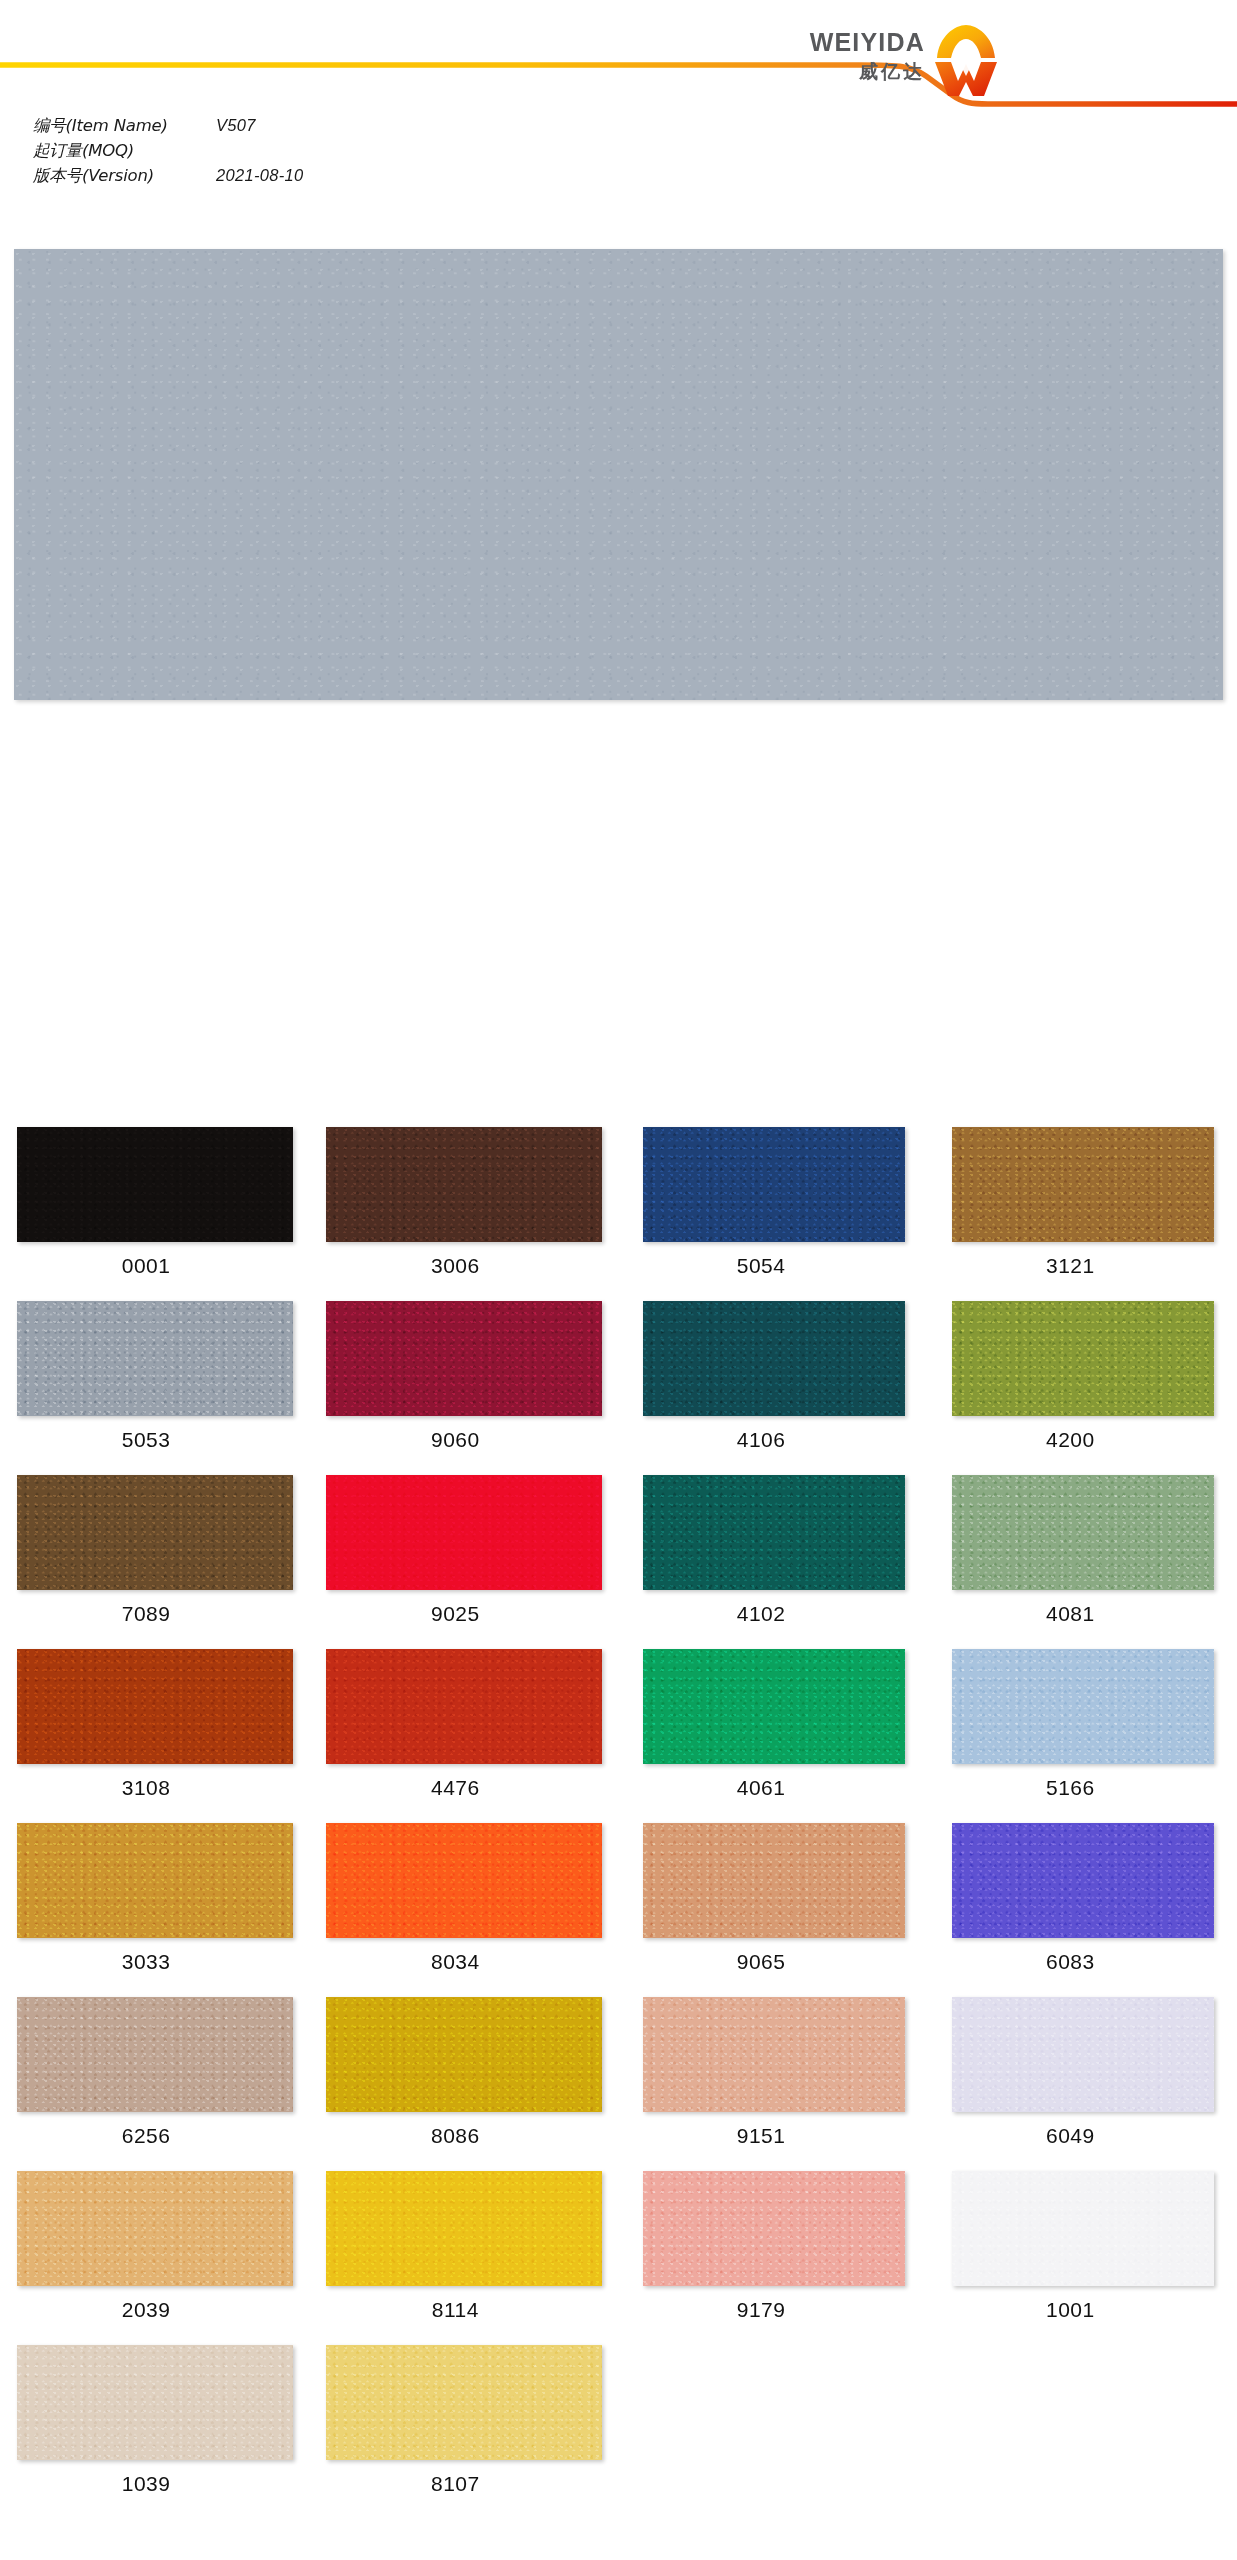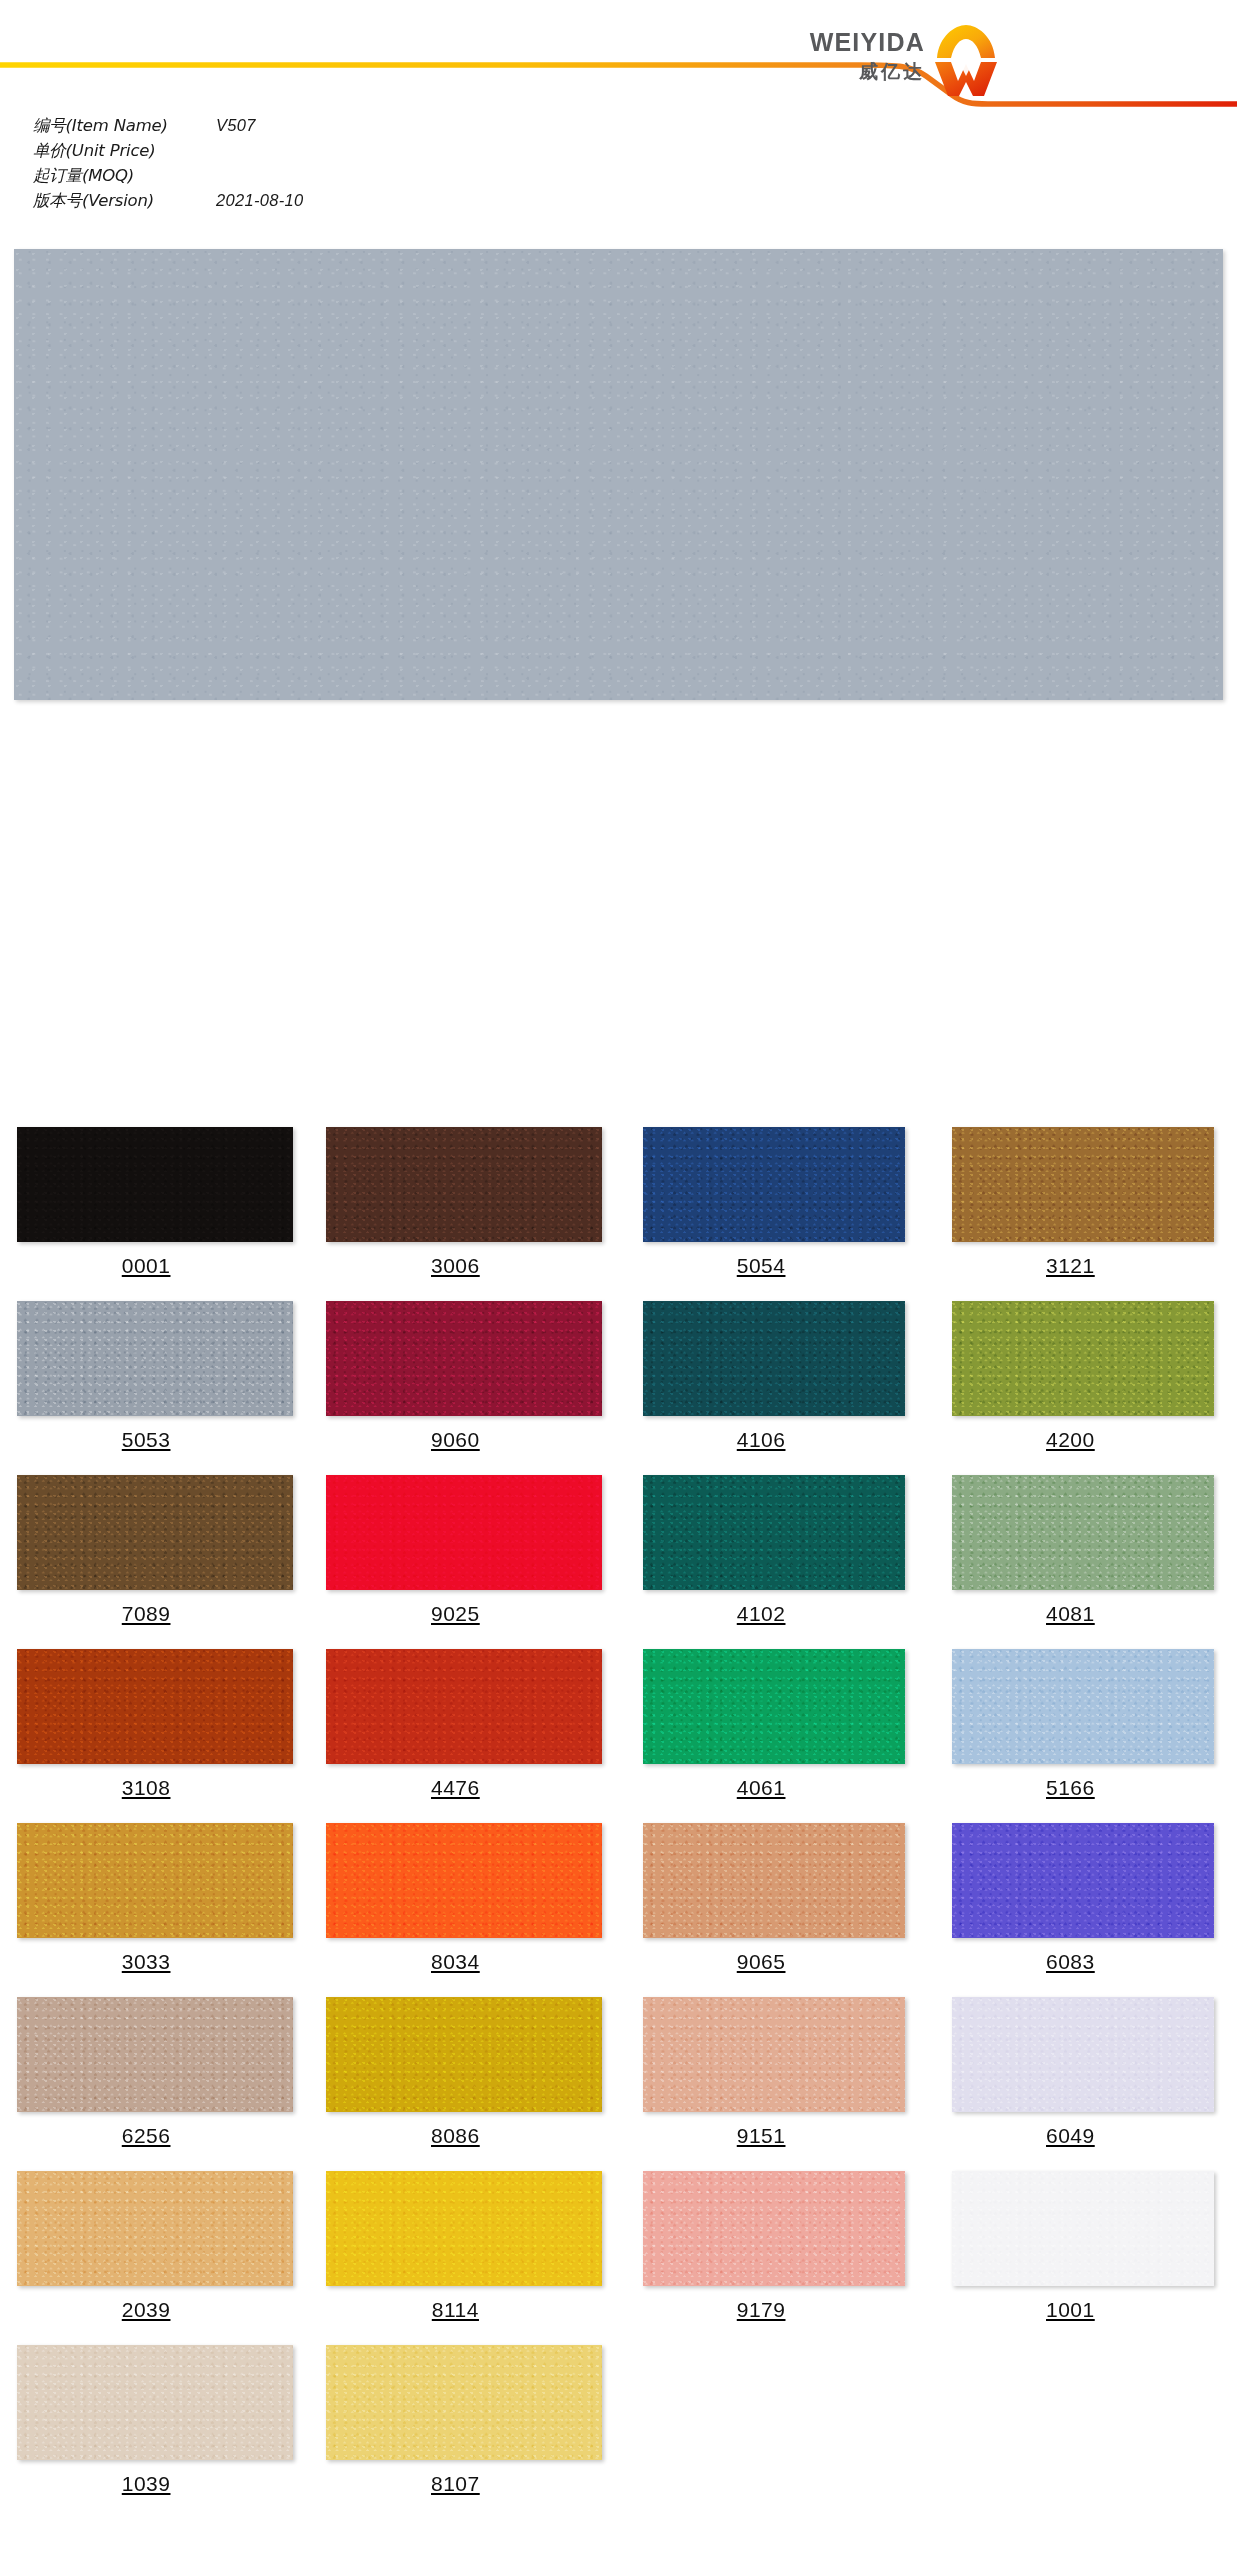--- a/index.html
+++ b/index.html
@@ -118,21 +118,20 @@
   #grid {
     position: absolute;
     left: 0;
     top: 1127px;
     width: 1237px;
   }
   .grid-row {
     display: flex;
     width: 1237px;
     height: 174px;
-    text-decoration: underline;
   }
   .cell {
     width: 309.25px;
     flex: 0 0 309.25px;
     position: relative;
   }
   .cell.empty { visibility: hidden; }
   .chip {
     position: relative;
     width: 276px;
@@ -204,24 +203,20 @@
     </svg>
   </div>
 </div>
 
 <div id="info">
   <div class="info-row">
     <span class="info-label">编号(Item Name)</span>
     <span class="info-value">V507</span>
   </div>
   <div class="info-row">
-    <span class="info-label">单价(Unit Price)</span>
-    <span class="info-value"></span>
-  </div>
-  <div class="info-row">
     <span class="info-label">起订量(MOQ)</span>
     <span class="info-value"></span>
   </div>
   <div class="info-row">
     <span class="info-label">版本号(Version)</span>
     <span class="info-value">2021-08-10</span>
   </div>
 </div>
 
 <div id="hero">

